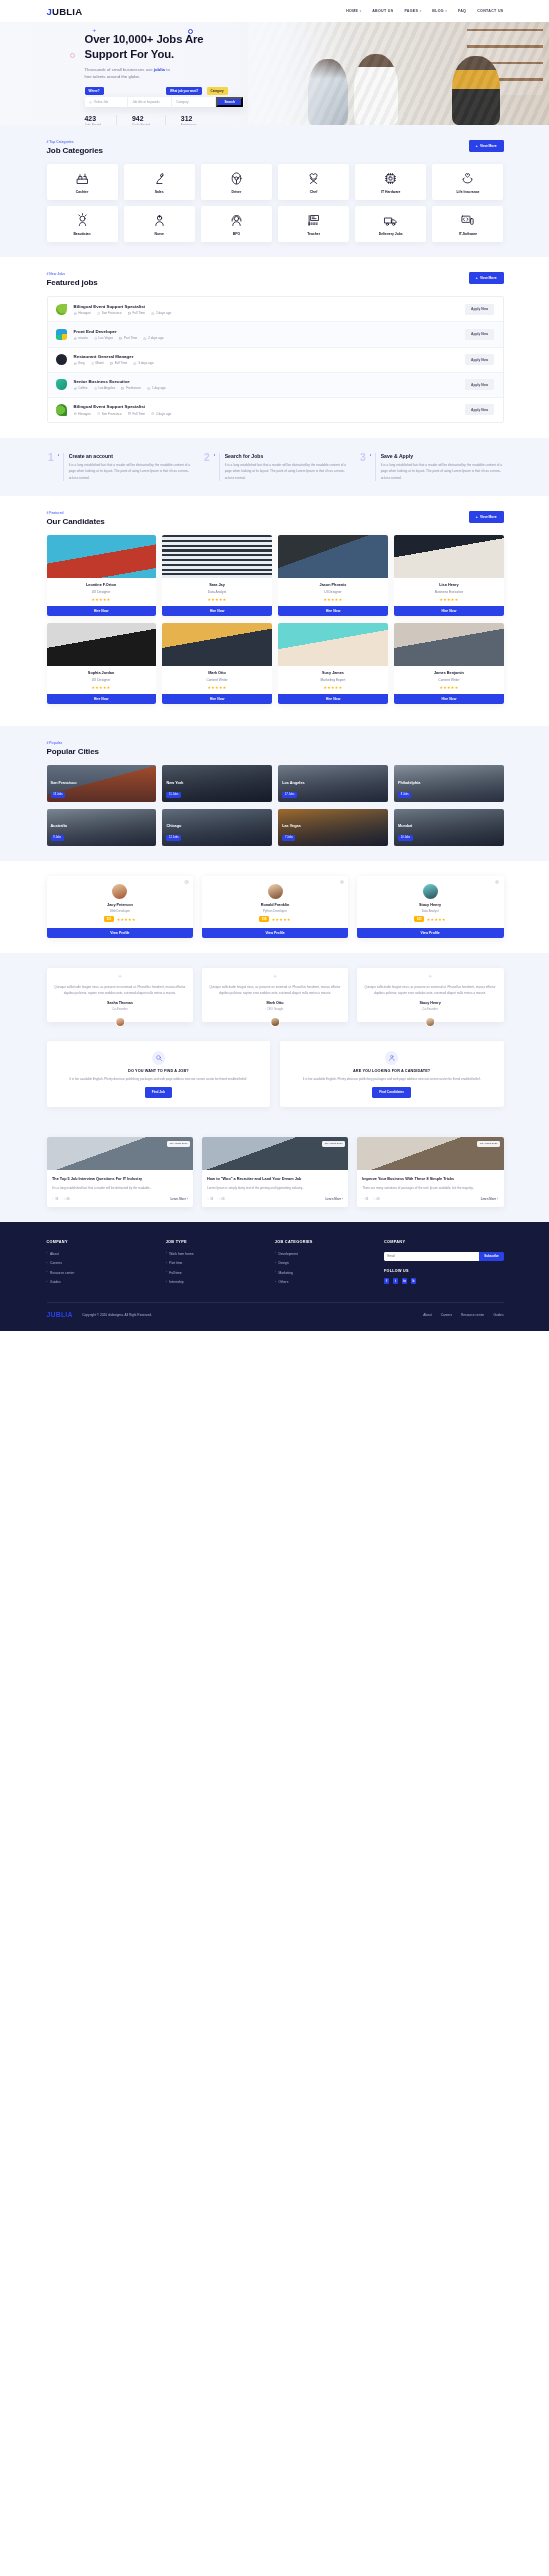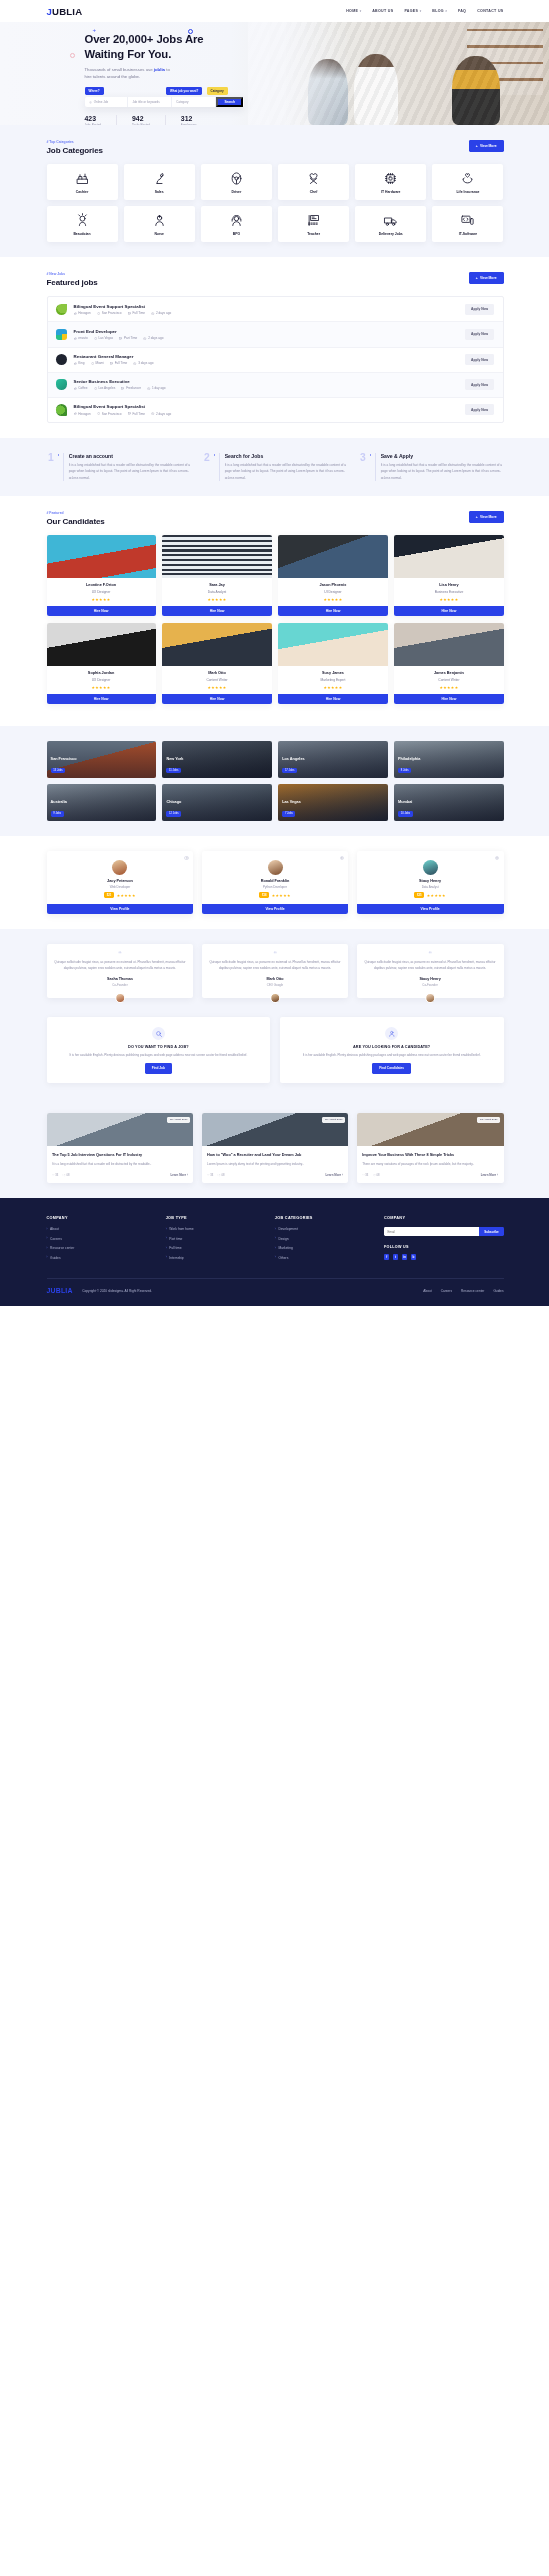--- a/index.html
+++ b/index.html
@@ -299,22 +299,22 @@
       <div class="fig f1"></div>
       <div class="fig f2"></div>
       <div class="fig f3"></div>
     </div>
   </div>
   <div class="hero-content">
     <span class="plus-deco">+</span>
     <span class="ring-deco"></span>
     <span class="ring-blue"></span>
     <h1 class="hero-title">
-      <span>Over 20,000+ Jobs Are</span><br>
-      <span>Waiting For You.</span>
+      <span>Over 10,000+ Jobs Are</span><br>
+      <span>Support For You.</span>
     </h1>
     <p class="hero-sub">
       <span>Thousands of small businesses use </span><b>joblia</b><span> to hire talents around the globe.</span>
     </p>
     <div class="search-tags">
       <div class="tagchip">Where?</div>
       <div style="width:54px"></div>
       <div class="tagchip">What job you want?</div>
       <div class="tagchip t-cat">Category</div>
     </div>
@@ -712,20 +712,26 @@
             <div class="stars">★★★★★</div>
           </div>
           <button class="hire-btn">Hire Now</button>
         </div>
       </div>
   </div>
 </section>
 
 <section class="sec alt">
   <div class="wrap">
+    <div class="sec-head">
+      <div>
+        <div class="eyebrow"># Popular</div>
+        <div class="sec-title">Popular Cities</div>
+      </div>
+    </div>
     <div class="city-grid" id="city-grid">
         <div class="city-card ct1">
           <div class="ovl"></div>
           <div class="city-txt"><div class="city-name">San Francisco</div><div class="city-count">13 Jobs</div></div>
         </div>
         <div class="city-card ct2">
           <div class="ovl"></div>
           <div class="city-txt"><div class="city-name">New York</div><div class="city-count">11 Jobs</div></div>
         </div>
         <div class="city-card ct3">

